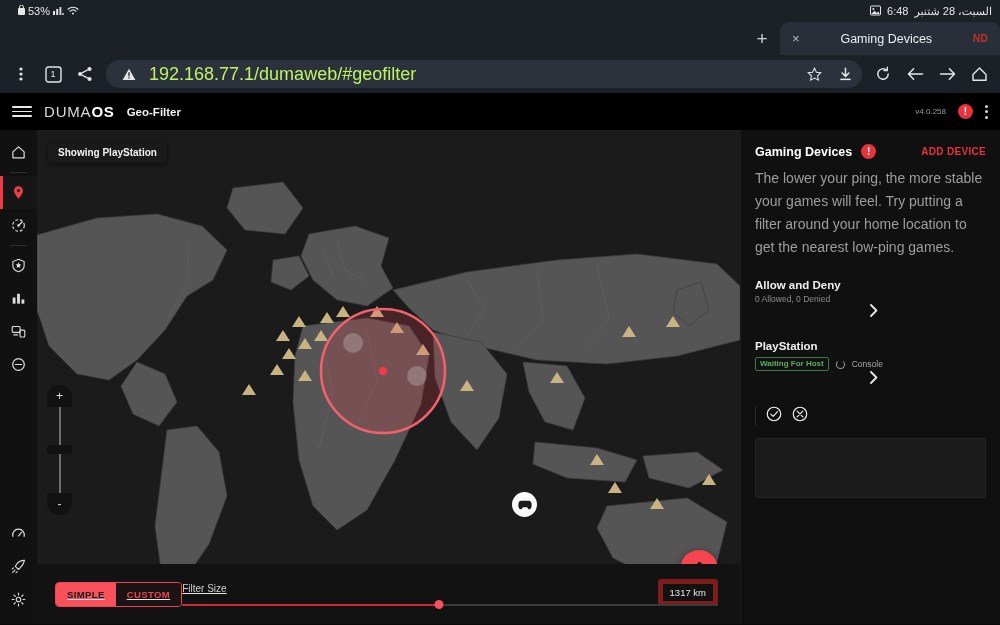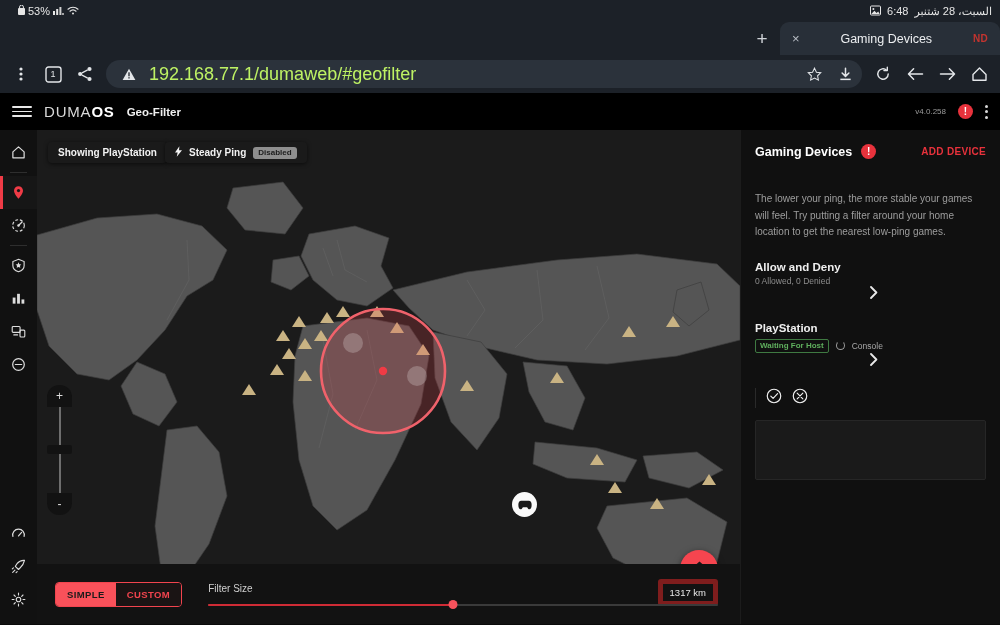--- a/index.html
+++ b/index.html
@@ -116,21 +116,21 @@
   }
   
   #fab {
     position:absolute; right:22px; bottom:36px; width:38px; height:38px; border-radius:50%;
     background:#f6454f; display:flex; align-items:center; justify-content:center;
     box-shadow:0 2px 7px rgba(0,0,0,.55);
   }
   
   #mapbottom {
     position:absolute; left:0; right:0; bottom:0; height:60px; background:#121212;
-    display:flex; align-items:center; padding:0 22px 0 18px; gap:26px;
+    display:flex; align-items:center; padding:0 22px 0 18px; text-decoration:underline;
   }
   #seg {
     display:flex; border:1px solid #f2444e; border-radius:4px; overflow:hidden;
     flex:0 0 auto;
   }
   #seg div { font-size:9.5px; font-weight:bold; padding:6px 11px; letter-spacing:.4px; }
   #seg .on { background:#f9515a; color:#1a1a1a; }
   #seg .off { background:#1a1414; color:#f2444e; }
   #sliderbox { flex:1; position:relative; }
   #sliderbox .lbl { font-size:10px; color:#cfcfcf; margin-bottom:10px; }
@@ -145,21 +145,21 @@
     top:-3.5px; transform:translateX(-50%);
   }
   
   #panel {
     width:260px; flex:0 0 260px; background:#101010; padding:14px 14px 0 14px;
     border-left:1px solid #1c1c1c; overflow:hidden;
   }
   #panel .prow1 { display:flex; align-items:center; gap:9px; }
   #ptitle { font-size:12.5px; font-weight:bold; color:#fff; }
   #addbtn { margin-left:auto; font-size:10px; font-weight:bold; color:#e8323c; letter-spacing:.3px; }
-  #pdesc { font-size:10px; line-height:1.65; color:#9d9d9d; margin-top:32px; }
+  #pdesc { font-size:14px; line-height:1.65; color:#9d9d9d; margin-top:8px; }
   .pitem { margin-top:20px; display:flex; align-items:flex-start;flex-direction:column; }
   .pitem .it { flex:1; }
   .pitem .ih { font-size:11.5px; font-weight:bold; color:#efefef; }
   .pitem .isub { font-size:8.5px; color:#8e8e8e; margin-top:3px; }
   .chev { color:#e9e9e9; font-size:13px; align-self:center; padding-left:6px; }
   .subrow { display:flex; align-items:center; gap:7px; margin-top:5px; }
   .greenbadge {
     border:1px solid #3f7a42; color:#5fae5d; font-size:8px; font-weight:bold;
     padding:2px 4px; border-radius:2px; line-height:1;
   }
@@ -461,29 +461,20 @@
 
       <div style="position:absolute;left:475px;top:362px;width:25px;height:25px;border-radius:50%;background:#fafafa;display:flex;align-items:center;justify-content:center;">
         <svg width="14" height="10" viewBox="0 0 16 11">
             <path d="M3.6 0.6h8.8c1.9 0 3.2 1.8 3.2 4.6 0 3.2-.9 5.2-2.6 5.2-1.3 0-1.7-1.2-2.6-2.4H5.6C4.7 9.2 4.3 10.4 3 10.4 1.3 10.4.4 8.4.4 5.2.4 2.4 1.7.6 3.6.6z" fill="#1a1a1a"></path>
           </svg>
       </div>
 
       <div class="chip" style="left:11px;top:12px;">
         <span>Showing PlayStation</span>
       </div>
-      <div class="chip" style="left:128px;top:12px;">
-        <span>
-          <svg width="7" height="11" viewBox="0 0 8 12">
-              <path d="M5 0L0 7h3l-1 5 6-7.4H4.6z" fill="#f2f2f2"></path>
-            </svg>
-        </span>
-        <span>Steady Ping</span>
-        <span class="badge-dis">Disabled</span>
-      </div>
 
       <div id="zoomctl">
         <div class="zbtn top">+</div>
         <div class="ztrack">
           <div class="zthumb"></div>
         </div>
         <div class="zbtn bot">-</div>
       </div>
 
       <div id="fab">

